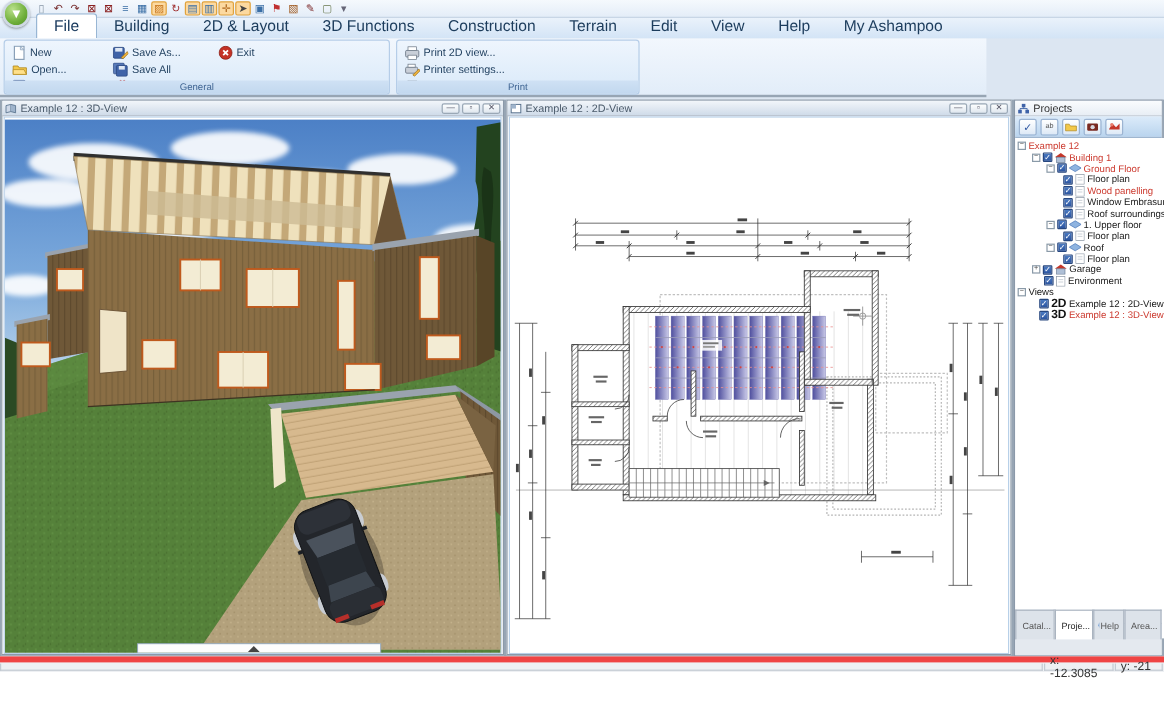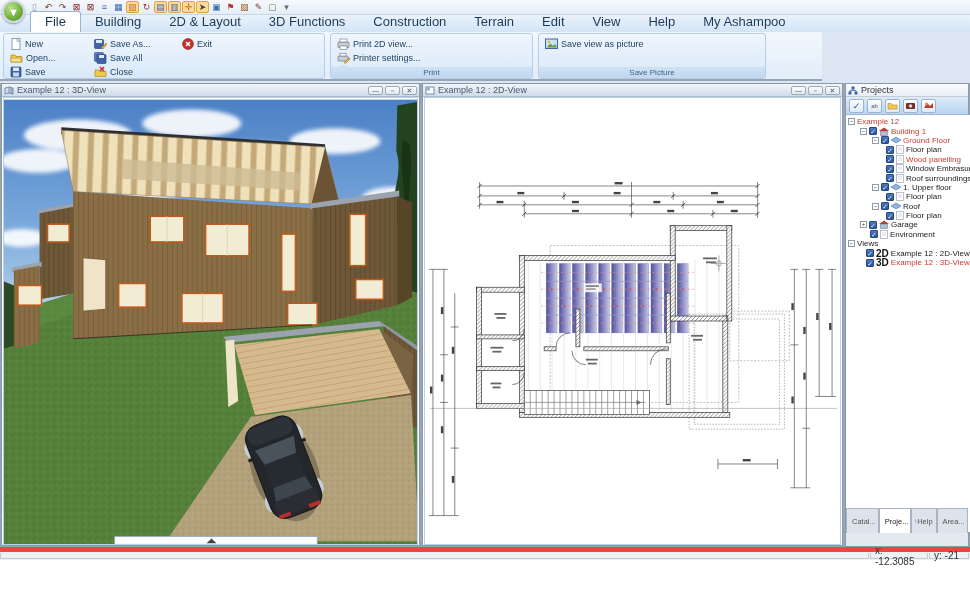--- a/index.html
+++ b/index.html
@@ -172,20 +172,21 @@
             </svg>
         <span>Close</span>
       </div>
       <div class="ritem" style="left:178px;top:3px;">
         <svg width="12" height="12">
               <circle cx="6" cy="6" r="5.4" fill="#c43226" stroke="#8e2018" stroke-width=".7"></circle>
               <path d="M4,4 L8,8 M8,4 L4,8" stroke="#fff" stroke-width="1.5"></path>
             </svg>
         <span>Exit</span>
       </div>
+      <div class="rgl">General</div>
     </div>
 
     <div class="rgroup" style="left:330px;width:203px;">
       <div class="ritem" style="left:6px;top:3px;">
         <svg width="13" height="12">
               <rect x="1" y="4" width="11" height="5.5" rx="1" fill="#c9cfd8" stroke="#6a7684" stroke-width=".7"></rect>
               <rect x="3" y="1" width="7" height="3" fill="#fff" stroke="#6a7684" stroke-width=".6"></rect>
               <rect x="3" y="8" width="7" height="3.5" fill="#fff" stroke="#6a7684" stroke-width=".6"></rect>
             </svg>
         <span>Print 2D view...</span>
@@ -201,31 +202,20 @@
       <div class="ritem disabled" style="left:6px;top:31px;">
         <svg width="13" height="12" opacity=".45">
               <rect x="1" y="4" width="11" height="5.5" rx="1" fill="#c9cfd8" stroke="#6a7684" stroke-width=".7"></rect>
               <rect x="3" y="1" width="7" height="3" fill="#eee" stroke="#6a7684" stroke-width=".6"></rect>
             </svg>
         <span>Printing order</span>
       </div>
       <div class="rgl">Print</div>
     </div>
 
-    <div class="rgroup" style="left:538px;width:228px;">
-      <div class="ritem" style="left:6px;top:3px;">
-        <svg width="13" height="12">
-              <rect x="0.5" y="1" width="12" height="9.5" fill="#cfe2f2" stroke="#3f63a8" stroke-width="1"></rect>
-              <circle cx="4" cy="4" r="1.3" fill="#f0b43c"></circle>
-              <path d="M1.5,9.5 L5.5,5.5 L8,8 L10,6 L12,9.5 Z" fill="#5f9a46"></path>
-            </svg>
-        <span>Save view as picture</span>
-      </div>
-      <div class="rgl">Save Picture</div>
-    </div>
   </div>
 
   <div id="main">
 
     <div class="panel" style="left:1px;width:419px;height:463px;">
       <div class="phead">
         <svg width="10" height="9">
               <path d="M1,8 L1,2 L5,1 L5,7 Z" fill="#cfd9e8" stroke="#56708c" stroke-width=".7"></path>
               <path d="M5,1 L9,2 L9,8 L5,7" fill="#9fb4cc" stroke="#56708c" stroke-width=".7"></path>
             </svg>

